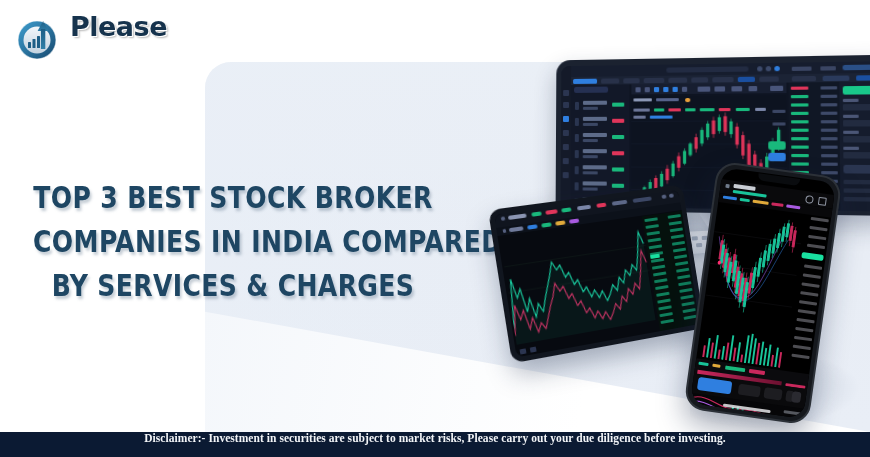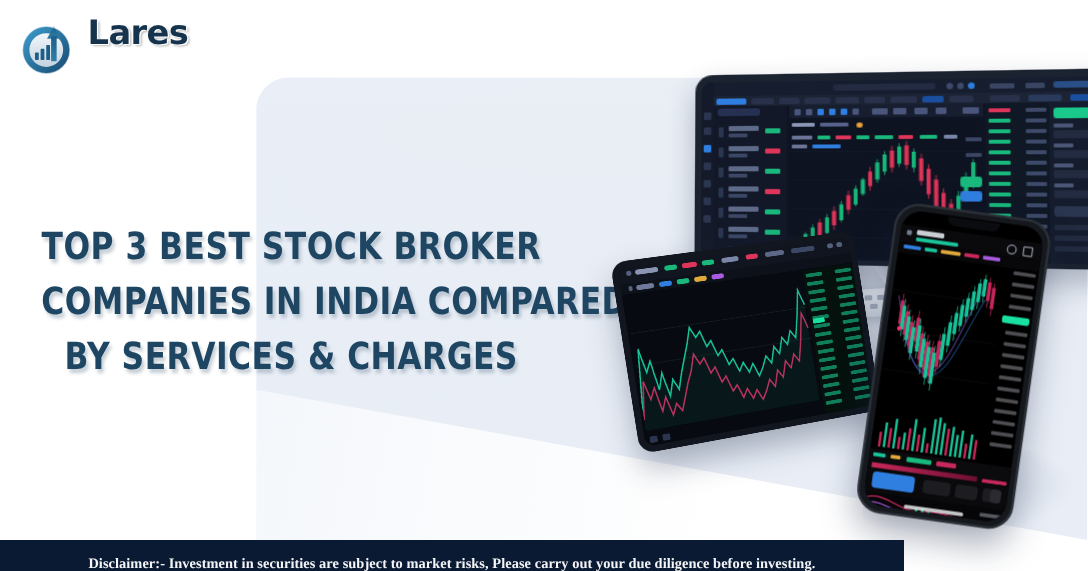--- a/index.html
+++ b/index.html
@@ -41,22 +41,22 @@
     position:absolute;left:18px;top:176px;width:430px;text-align:center;
     font-family:"DejaVu Sans Condensed","Liberation Sans Narrow","Liberation Sans",sans-serif;
     font-weight:700;font-size:30px;line-height:44px;letter-spacing:.4px;
     color:#1e4663;
     text-shadow:2px 3px 3px rgba(110,130,150,.40);
     transform:scaleX(.93);transform-origin:center;
   }
   .headline div{white-space:nowrap;}
   
   .disclaimer{
-    position:absolute;left:0;bottom:0;width:723px;height:25px;
-    background:#0b1a33;display:flex;align-items:flex-end;justify-content:center;
+    position:absolute;left:0;bottom:0;width:870px;height:25px;
+    background:#0b1a33;display:flex;align-items:flex-start;justify-content:center;
   }
   .disclaimer span{
     font-family:"Liberation Serif","DejaVu Serif",serif;font-weight:700;
     font-size:11.5px;color:#f3f5f8;letter-spacing:.05px;
   }
   
   .device{position:absolute;}
   
   .monitor{left:556px;top:60px;width:318px;height:150px;}
   .monitor .bezel{
@@ -183,21 +183,21 @@
           <rect x="18.5" y="27" width="3" height="9" rx=".6"></rect>
           <rect x="23" y="24" width="3" height="12" rx=".6"></rect>
         </g>
         <rect x="27.5" y="20" width="3.2" height="16" rx=".6" fill="url(#arrg)"></rect>
         <path d="M29.1 9 L34.6 19 L23.6 19 Z" fill="url(#arrg)"></path>
         <rect x="26.9" y="17" width="4.4" height="20" fill="url(#arrg)"></rect>
         <circle cx="23" cy="28" r="19" fill="none" stroke="#ffffff" stroke-width="1.2" opacity=".55"></circle>
       </svg>
     </div>
     <div class="logo-wordmark">
-      <div class="logo-l1">Lares</div>
+      <div class="logo-l1">Please</div>
     </div>
   </div>
 
   <div class="headline">
     <div>TOP 3 BEST STOCK BROKER</div>
     <div>COMPANIES IN INDIA COMPARED</div>
     <div>BY SERVICES &amp; CHARGES</div>
   </div>
 
   <div class="mon-stand"></div>

